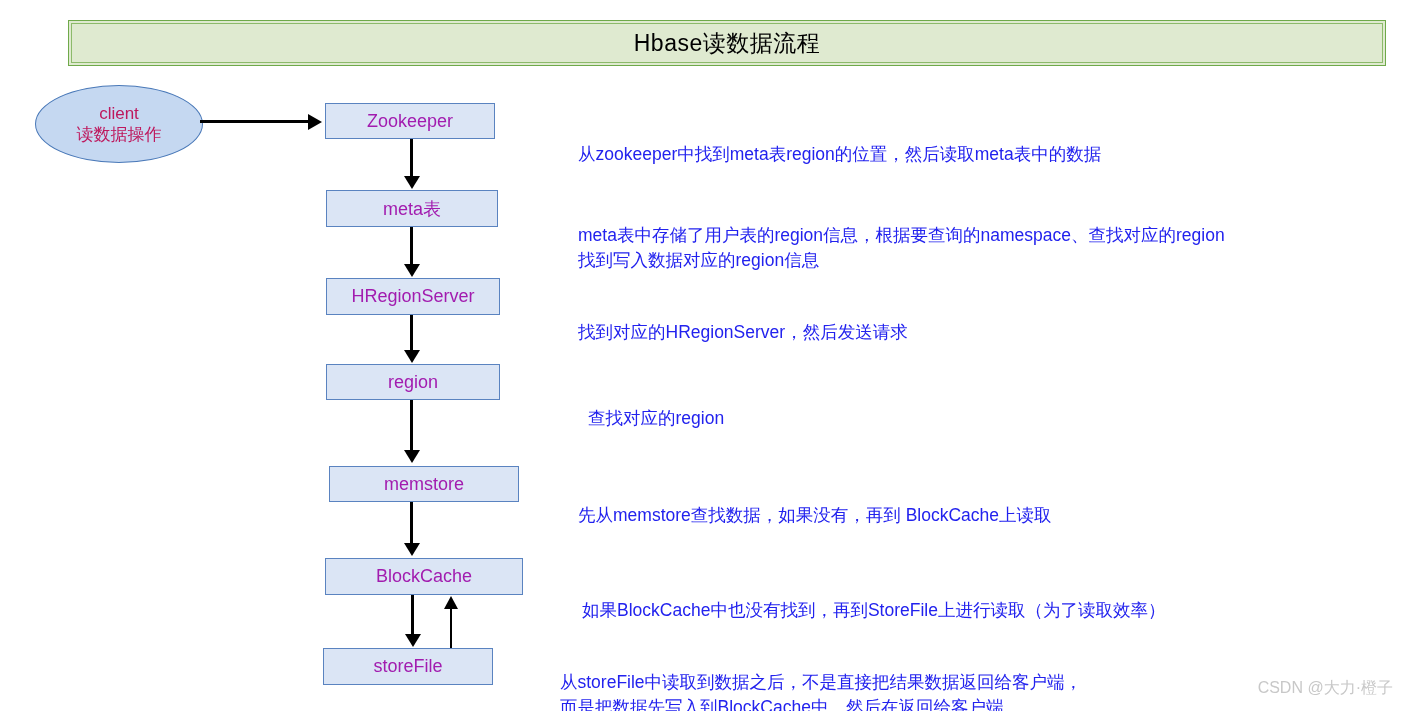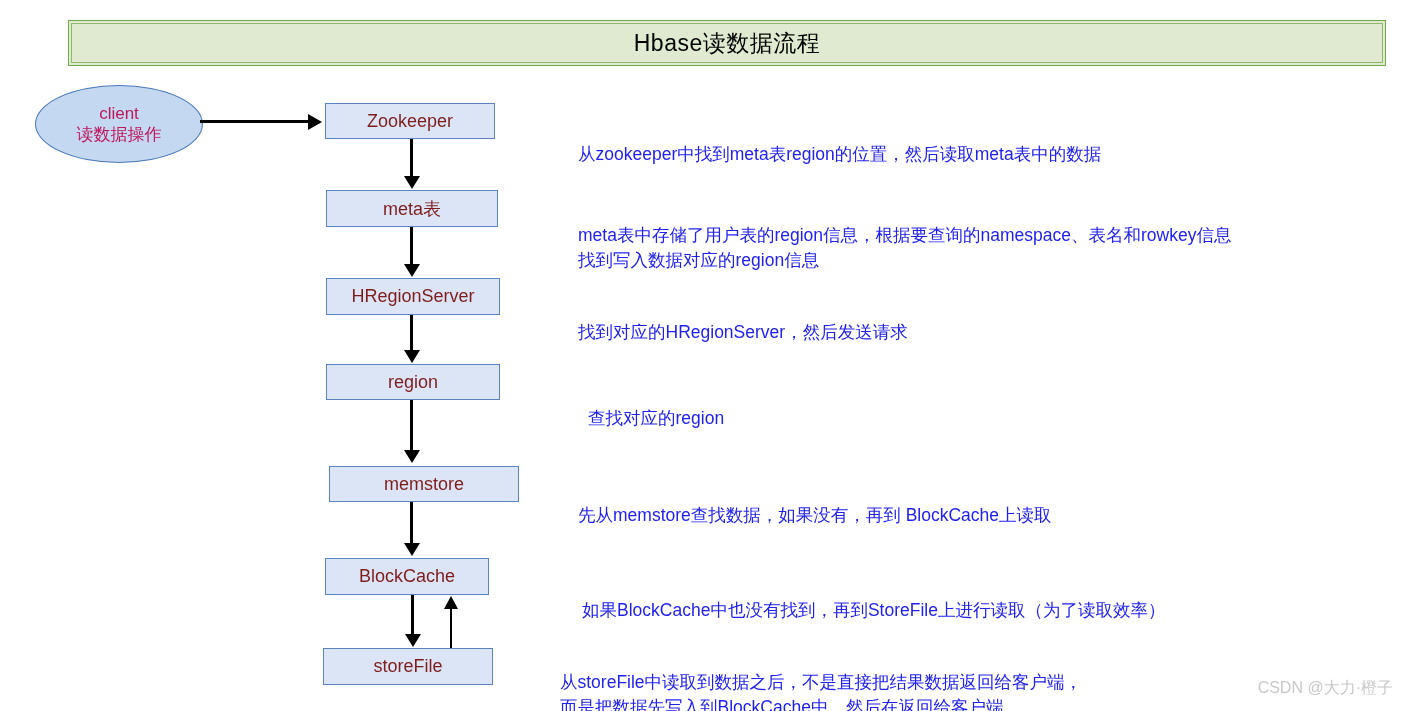--- a/index.html
+++ b/index.html
@@ -62,21 +62,21 @@
 
   
   .flow-box {
     position: absolute;
     background: #dbe5f5;
     border: 1px solid #5a83c0;
     box-sizing: border-box;
     display: flex;
     align-items: center;
     justify-content: center;
-    color: #7f1d1d;
+    color: #a21caf;
     font-size: 18px;
     white-space: nowrap;
   }
 
   
   .vline {
     position: absolute;
     width: 3px;
     background: #000;
   }
@@ -163,21 +163,21 @@
 </div>
 
 <div class="flow-box" style="left:326px; top:364px; width:174px; height:36px;">
   <span>region</span>
 </div>
 
 <div class="flow-box" style="left:329px; top:466px; width:190px; height:36px;">
   <span>memstore</span>
 </div>
 
-<div class="flow-box" style="left:325px; top:558px; width:164px; height:37px;">
+<div class="flow-box" style="left:325px; top:558px; width:198px; height:37px;">
   <span>BlockCache</span>
 </div>
 
 <div class="flow-box" style="left:323px; top:648px; width:170px; height:37px;justify-content:center;">
   <span>storeFile</span>
 </div>
 
 <div class="vline" style="left:410px; top:139px; height:38px;"></div>
 <div class="arrow-down" style="left:403.5px; top:176px;"></div>
 
@@ -194,21 +194,21 @@
 <div class="arrow-down" style="left:403.5px; top:543px;"></div>
 
 <div class="vline" style="left:411px; top:595px; height:42px;"></div>
 <div class="arrow-down" style="left:404.5px; top:634px;"></div>
 
 <div class="vline-thin" style="left:450px; top:607px; height:41px;"></div>
 <div class="arrow-up" style="left:444px; top:596px;"></div>
 
 <div class="annotation" style="left:578px; top:110px;">从zookeeper中找到meta表region的位置，然后读取meta表中的数据</div>
 
-<div class="annotation" style="left:578px; top:191px;">meta表中存储了用户表的region信息，根据要查询的namespace、表名和rowkey信息
+<div class="annotation" style="left:578px; top:191px;">meta表中存储了用户表的region信息，根据要查询的namespace、查找对应的region
 找到写入数据对应的region信息</div>
 
 <div class="annotation" style="left:578px; top:288px;">找到对应的HRegionServer，然后发送请求</div>
 
 <div class="annotation" style="left:588px; top:374px;">查找对应的region</div>
 
 <div class="annotation" style="left:578px; top:471px;">先从memstore查找数据，如果没有，再到 BlockCache上读取</div>
 
 <div class="annotation" style="left:582px; top:566px;">如果BlockCache中也没有找到，再到StoreFile上进行读取（为了读取效率）</div>
 

